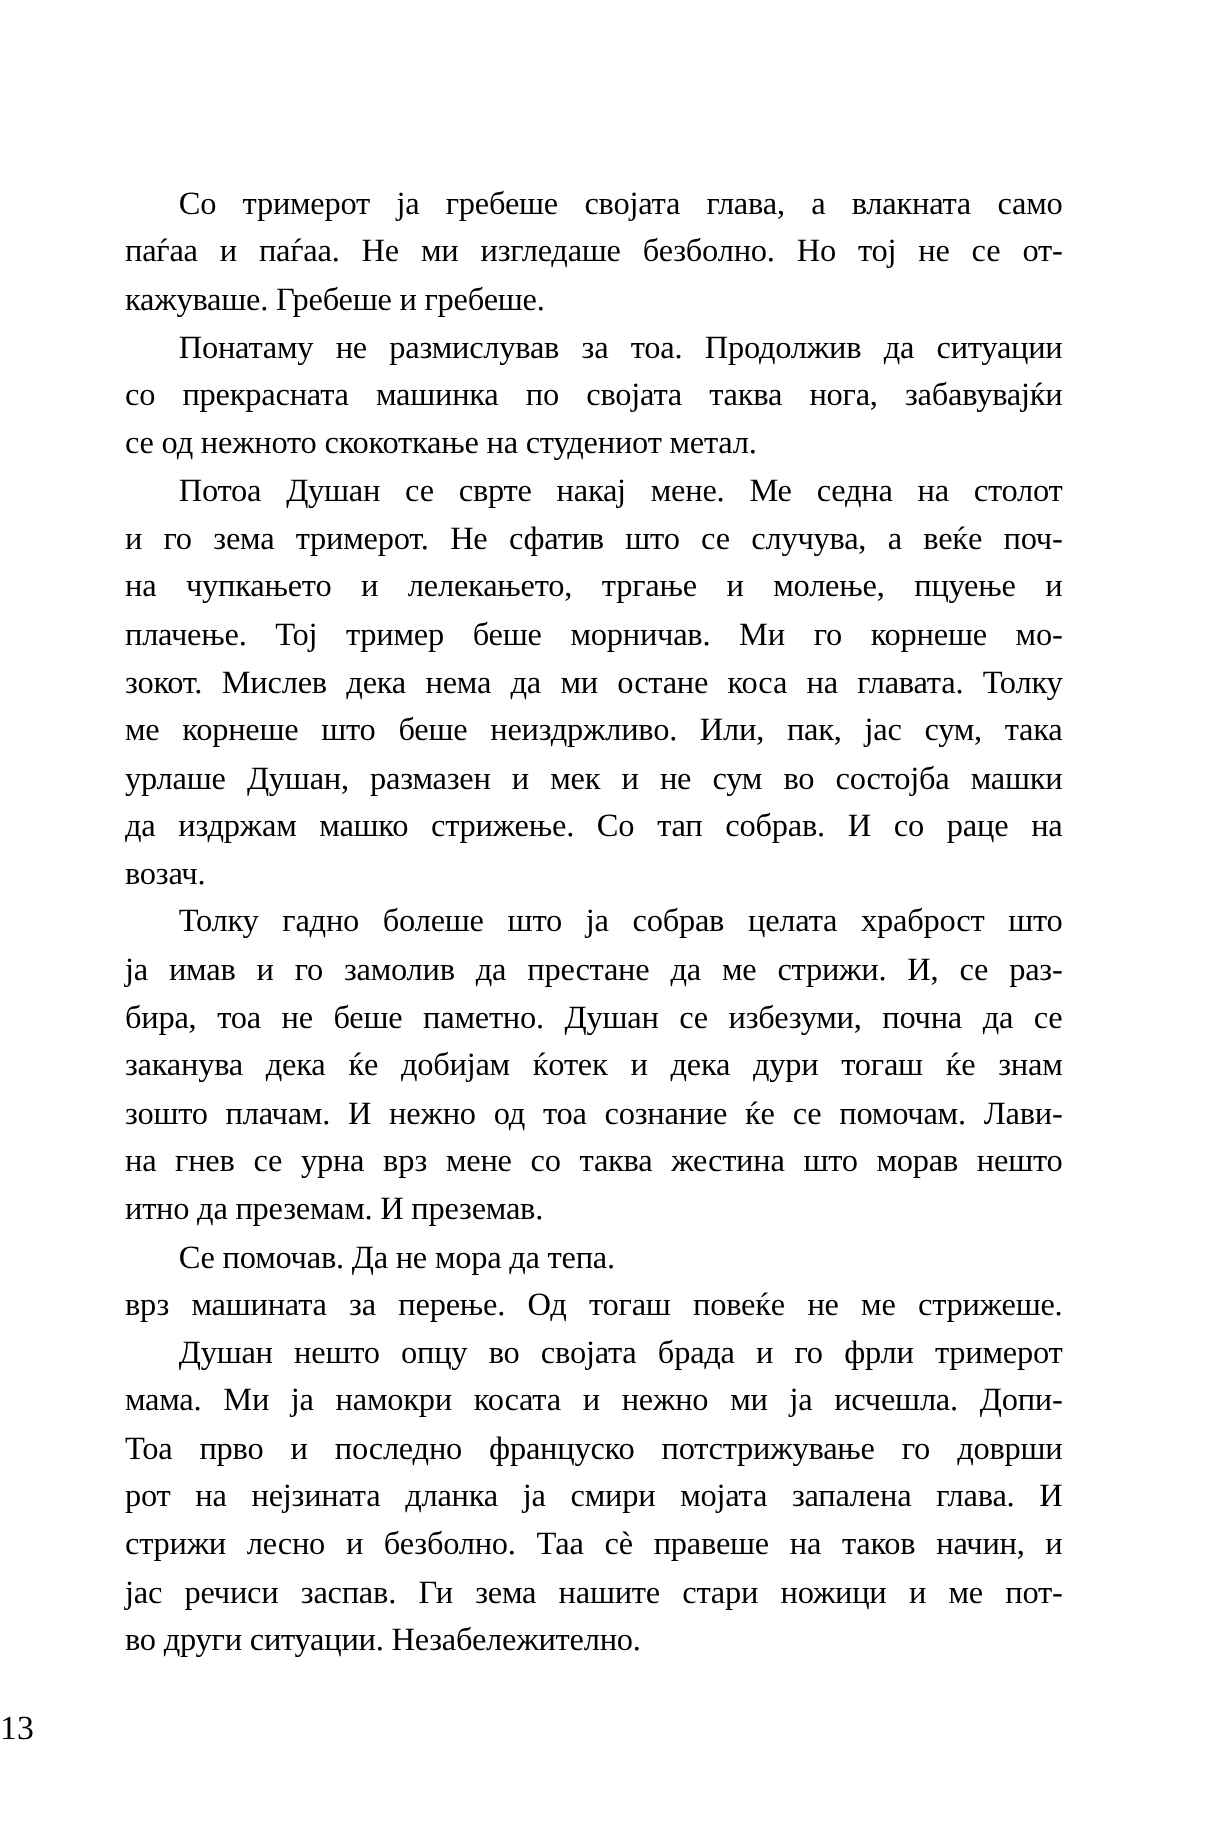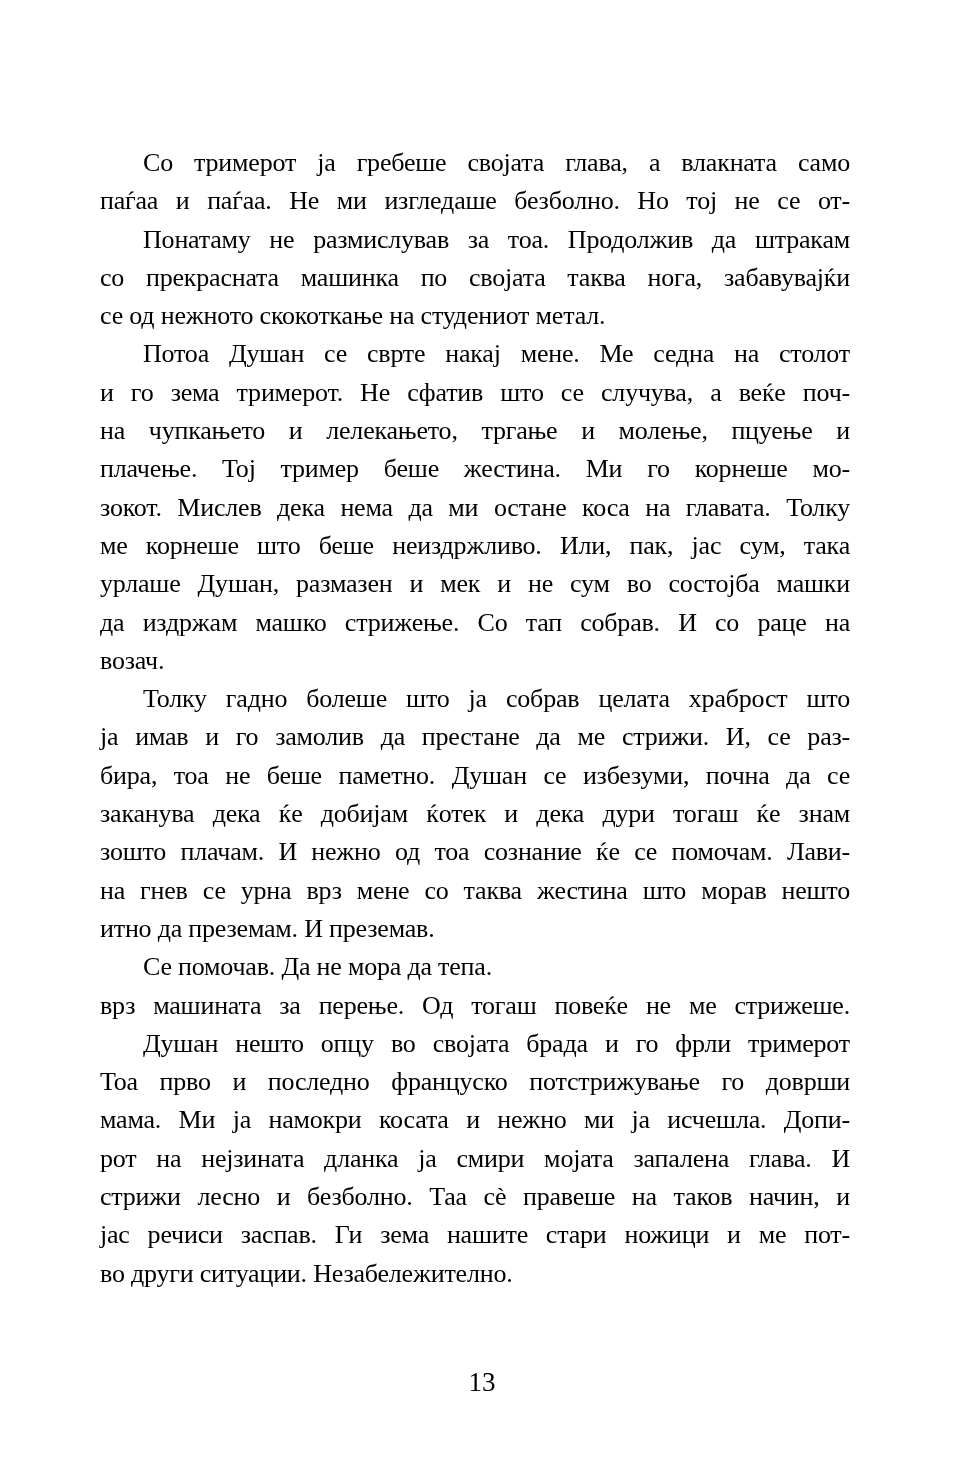--- a/index.html
+++ b/index.html
@@ -42,44 +42,45 @@
     text-align-last: left;
   }
   .line.first {
     text-indent: 43px;
   }
   .folio {
     position: absolute;
     top: 1362px;
     left: 0;
     width: 964px;
-    text-align: center;
+    text-align: left;
     font-size: 27px;
     line-height: 40px;
   }
 </style>
 </head>
 <body>
 
 <div class="page">
   <div class="text-block">
       <div class="paragraph">
         <div class="line first just">Со тримерот ја гребеше својата глава, а влакната само</div>
         <div class="line just">паѓаа и паѓаа. Не ми изгледаше безболно. Но тој не се от-</div>
+        <div class="line last">кажуваше. Гребеше и гребеше.</div>
       </div>
       <div class="paragraph">
-        <div class="line first just">Понатаму не размислував за тоа. Продолжив да штракам</div>
+        <div class="line first just">Понатаму не размислував за тоа. Продолжив да ситуации</div>
         <div class="line just">со прекрасната машинка по својата таква нога, забавувајќи</div>
         <div class="line last">се од нежното скокоткање на студениот метал.</div>
       </div>
       <div class="paragraph">
         <div class="line first just">Потоа Душан се сврте накај мене. Ме седна на столот</div>
         <div class="line just">и го зема тримерот. Не сфатив што се случува, а веќе поч-</div>
         <div class="line just">на чупкањето и лелекањето, тргање и молење, пцуење и</div>
-        <div class="line just">плачење. Тој тример беше жестина. Ми го корнеше мо-</div>
+        <div class="line just">плачење. Тој тример беше морничав. Ми го корнеше мо-</div>
         <div class="line just">зокот. Мислев дека нема да ми остане коса на главата. Толку</div>
         <div class="line just">ме корнеше што беше неиздржливо. Или, пак, јас сум, така</div>
         <div class="line just">урлаше Душан, размазен и мек и не сум во состојба машки</div>
         <div class="line just">да издржам машко стрижење. Со тап собрав. И со раце на</div>
         <div class="line last">возач.</div>
       </div>
       <div class="paragraph">
         <div class="line first just">Толку гадно болеше што ја собрав целата храброст што</div>
         <div class="line just">ја имав и го замолив да престане да ме стрижи. И, се раз-</div>
         <div class="line just">бира, тоа не беше паметно. Душан се избезуми, почна да се</div>
@@ -87,22 +88,22 @@
         <div class="line just">зошто плачам. И нежно од тоа сознание ќе се помочам. Лави-</div>
         <div class="line just">на гнев се урна врз мене со таква жестина што морав нешто</div>
         <div class="line last">итно да преземам. И преземав.</div>
       </div>
       <div class="paragraph">
         <div class="line first last">Се помочав. Да не мора да тепа.</div>
       </div>
       <div class="paragraph">
         <div class="line just">врз машината за перење. Од тогаш повеќе не ме стрижеше.</div>
         <div class="line first just">Душан нешто опцу во својата брада и го фрли тримерот</div>
+        <div class="line just">мама. Ми ја намокри косата и нежно ми ја исчешла. Допи-</div>
         <div class="line just">Тоа прво и последно француско потстрижување го доврши</div>
-        <div class="line just">мама. Ми ја намокри косата и нежно ми ја исчешла. Допи-</div>
         <div class="line just">рот на нејзината дланка ја смири мојата запалена глава. И</div>
         <div class="line just">стрижи лесно и безболно. Таа сè правеше на таков начин, и</div>
         <div class="line just">јас речиси заспав. Ги зема нашите стари ножици и ме пот-</div>
         <div class="line last">во други ситуации. Незабележително.</div>
       </div>
     </div>
   <div class="folio">13</div>
 </div>
 
 </body></html>

